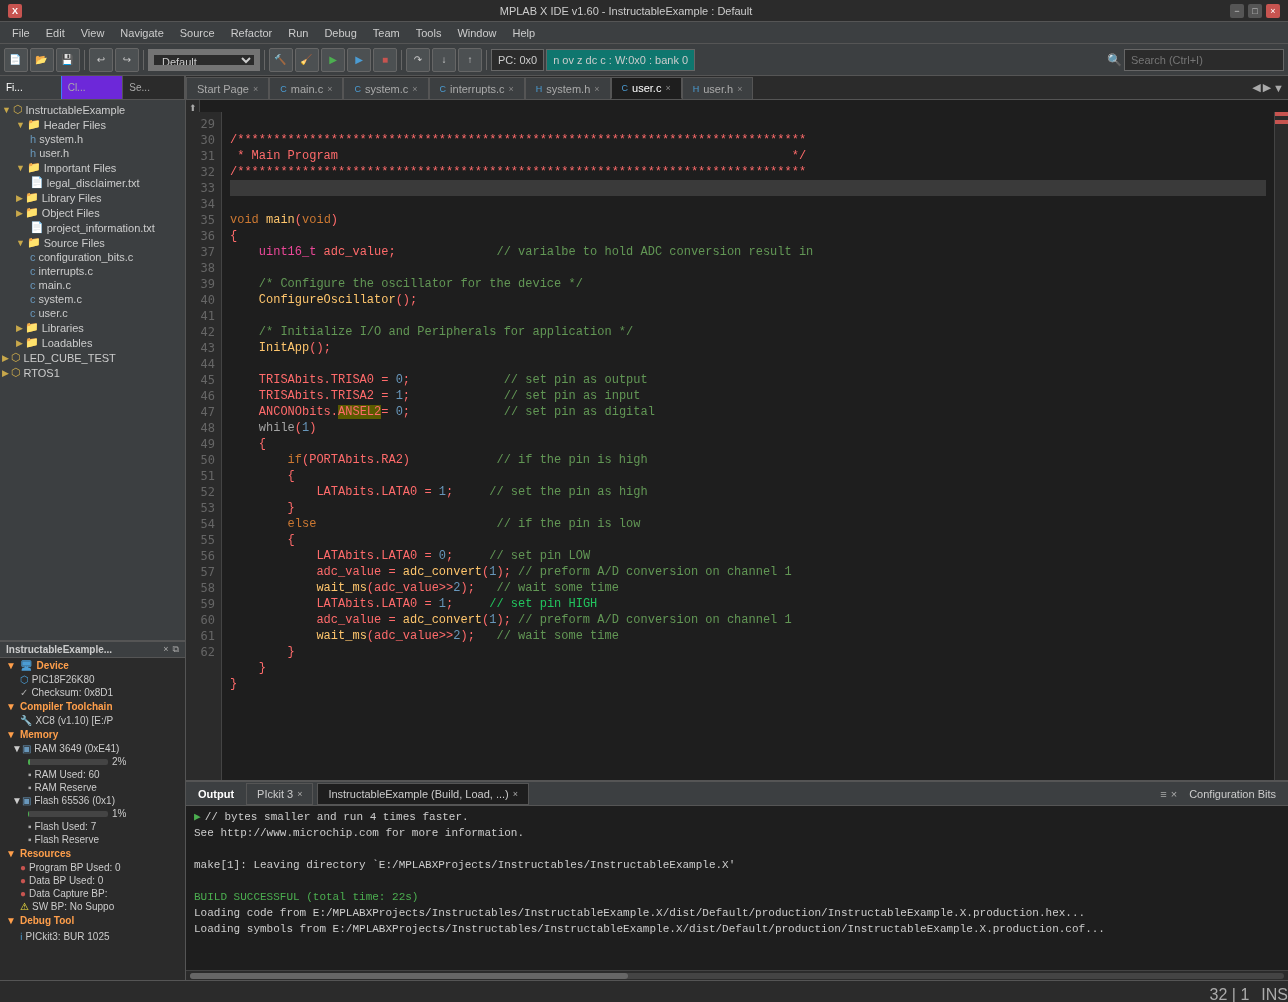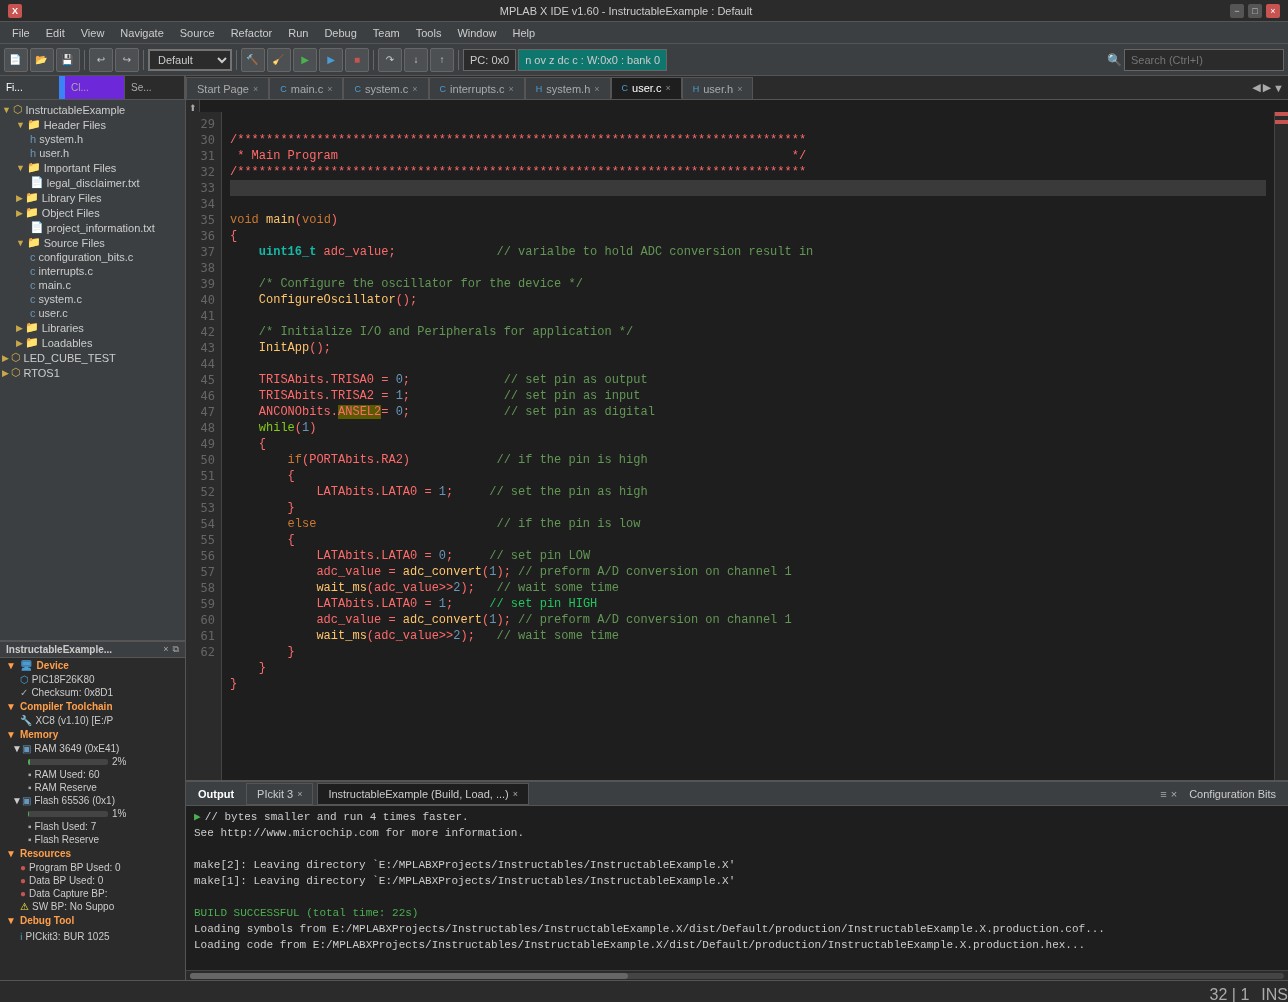--- a/index.html
+++ b/index.html
@@ -15,21 +15,21 @@
     .win-close { background: #c75450; color: #fff; }
     
     
     #menubar { background: #3c3f41; height: 22px; display: flex; align-items: center; padding: 0 4px; border-bottom: 1px solid #555; }
     #menubar span { color: #ccc; padding: 2px 8px; font-size: 11px; cursor: pointer; }
     
     
     #toolbar { background: #3c3f41; height: 32px; display: flex; align-items: center; padding: 0 4px; border-bottom: 1px solid #555; gap: 2px; }
     .tb-btn { width: 24px; height: 24px; background: #4c5052; border: 1px solid #666; border-radius: 2px; display: flex; align-items: center; justify-content: center; cursor: pointer; color: #ccc; font-size: 10px; }
     .tb-sep { width: 1px; height: 20px; background: #666; margin: 0 2px; }
-    .tb-combo { background: #2b2b2b; border: 2px solid #737373; color: #ccc; height: 22px; padding: 0 4px; font-size: 11px; width: 84px; }
+    .tb-combo { background: #2b2b2b; border: 6px solid #737373; color: #ccc; height: 22px; padding: 0 4px; font-size: 11px; width: 112px; }
     .tb-status { background: #2b2b2b; border: 1px solid #666; color: #ccc; height: 22px; padding: 0 6px; font-size: 11px; display: flex; align-items: center; }
     .tb-status-green { background: #0f766e; }
     .tb-search { background: #2b2b2b; border: 1px solid #666; color: #aaa; height: 22px; padding: 0 6px; font-size: 11px; width: 160px; }
     .editor-tab { background: #3c3f41; border: 1px solid #555; border-bottom: none; padding: 3px 10px; font-size: 11px; color: #aaa; cursor: pointer; display: flex; align-items: center; gap: 4px; height: 22px; }
     .editor-tab.active { background: #1e1e1e; color: #fff; border-bottom: 1px solid #1e1e1e; }
     
     
     #main { display: flex; height: calc(1002px - 22px - 22px - 32px - 24px - 22px - 22px); }
     .sidebar-tab { flex: 1; padding: 3px 4px; font-size: 10px; color: #aaa; cursor: pointer; text-align: center; border-right: 1px solid #555; background: #2b2b2b; }
     .sidebar-tab.active { background: #3c3f41; color: #fff; }
@@ -138,21 +138,21 @@
   <div style="flex:1;"></div>
   <div style="display:flex;align-items:center;gap:2px;">
     <span style="color:#aaa;font-size:12px;">🔍</span>
     <input class="tb-search" type="text" placeholder="Search (Ctrl+I)" style="">
   </div>
 </div>
 
 <div style="display:flex;height:24px;background:#2b2b2b;border-bottom:1px solid #555;">
 
   <div style="display:flex;width:186px;border-right:1px solid #555;">
-    <div class="sidebar-tab active" style="font-size:10px;padding:2px 6px;background:#3c3f41;color:#fff;border-right:6px solid #3b82f6;display:flex;align-items:center;">Fi...</div>
+    <div class="sidebar-tab active" style="font-size:10px;padding:2px 6px;background:#3c3f41;color:#fff;border-right:1px solid #3b82f6;display:flex;align-items:center;">Fi...</div>
     <div class="sidebar-tab" style="font-size:10px;padding:2px 6px;background:#6d28d9;color:#aaa;border-right:1px solid #555;display:flex;align-items:center;">Cl...</div>
     <div class="sidebar-tab" style="font-size:10px;padding:2px 6px;background:#2b2b2b;color:#aaa;display:flex;align-items:center;">Se...</div>
   </div>
 
   <div style="display:flex;align-items:flex-end;overflow:hidden;flex:1;">
     <div class="editor-tab">
       <span>Start Page</span>
       <span style="font-size:9px;color:#888;">×</span>
     </div>
     <div class="editor-tab">
@@ -485,32 +485,32 @@
           </div>
         </div>
 
         <div id="code-content" style="flex:1;overflow:auto;padding:4px 8px;font-family:'Courier New',monospace;font-size:12px;line-height:16px;background:#1e1e1e;white-space:pre;color:#ff6b6b;">
 <span style="color:#ff6b6b;">/*******************************************************************************</span>
 <span style="color:#ff6b6b;"> * Main Program                                                               */</span>
 <span style="color:#ff6b6b;">/*******************************************************************************</span>
 <span style="background:#3a3a3a;display:block;">&nbsp;</span>
 <span style="color:#cc7832;">void</span> <span style="color:#ffc66d;">main</span>(<span style="color:#cc7832;">void</span>)
 {
-    <span style="color:#14b8a6;font-weight:bold;">uint16_t</span> adc_value;              <span style="color:#629755;">// varialbe to hold ADC conversion result in</span>
+    <span style="color:#ec4899;">uint16_t</span> adc_value;              <span style="color:#629755;">// varialbe to hold ADC conversion result in</span>
 
     <span style="color:#629755;">/* Configure the oscillator for the device */</span>
     <span style="color:#ffc66d;">ConfigureOscillator</span>();
 
     <span style="color:#629755;">/* Initialize I/O and Peripherals for application */</span>
     <span style="color:#ffc66d;">InitApp</span>();
 
     TRISAbits.TRISA0 = <span style="color:#6897bb;">0</span>;             <span style="color:#629755;">// set pin as output</span>
     TRISAbits.TRISA2 = <span style="color:#6897bb;">1</span>;             <span style="color:#629755;">// set pin as input</span>
     ANCONObits.<span style="background:#5a5a00;">ANSEL2</span>= <span style="color:#6897bb;">0</span>;             <span style="color:#629755;">// set pin as digital</span>
-    <span style="color:#84cc16;">while</span>(<span style="color:#6897bb;">1</span>)
+    <span style="color:#a3a3a3;">while</span>(<span style="color:#6897bb;">1</span>)
     {
         <span style="color:#cc7832;">if</span>(PORTAbits.RA2)            <span style="color:#629755;">// if the pin is high</span>
         {
             LATAbits.LATA0 = <span style="color:#6897bb;">1</span>;     <span style="color:#629755;">// set the pin as high</span>
         }
         <span style="color:#cc7832;">else</span>                         <span style="color:#629755;">// if the pin is low</span>
         {
             LATAbits.LATA0 = <span style="color:#6897bb;">0</span>;     <span style="color:#629755;">// set pin LOW</span>
             adc_value = <span style="color:#ffc66d;">adc_convert</span>(<span style="color:#6897bb;">1</span>); <span style="color:#629755;">// preform A/D conversion on channel 1</span>
             <span style="color:#ffc66d;">wait_ms</span>(adc_value&gt;&gt;<span style="color:#6897bb;">2</span>);   <span style="color:#629755;">// wait some time</span>
@@ -550,26 +550,25 @@
         </div>
       </div>
 
       <div id="output-content">
         <div style="display:flex;align-items:center;gap:4px;margin-bottom:2px;">
           <span style="color:#4CAF50;">▶</span>
           <span style="color:#ccc;">// bytes smaller and run 4 times faster.</span>
         </div>
         <div class="output-row">See http://www.microchip.com for more information.</div>
         <div class="output-row">&nbsp;</div>
-        <div class="output-row">make[2]: Leaving directory `E:/MPLABXProjects/Instructables/InstructableExample.X'</div>
         <div class="output-row">make[1]: Leaving directory `E:/MPLABXProjects/Instructables/InstructableExample.X'</div>
         <div class="output-row">&nbsp;</div>
         <div class="output-row green">BUILD SUCCESSFUL (total time: 22s)</div>
+        <div class="output-row">Loading code from E:/MPLABXProjects/Instructables/InstructableExample.X/dist/Default/production/InstructableExample.X.production.hex...</div>
         <div class="output-row">Loading symbols from E:/MPLABXProjects/Instructables/InstructableExample.X/dist/Default/production/InstructableExample.X.production.cof...</div>
-        <div class="output-row">Loading code from E:/MPLABXProjects/Instructables/InstructableExample.X/dist/Default/production/InstructableExample.X.production.hex...</div>
       </div>
 
       <div style="height:10px;background:#2b2b2b;border-top:1px solid #444;display:flex;align-items:center;padding:0 4px;">
         <div style="flex:1;height:6px;background:#444;border-radius:3px;position:relative;">
           <div style="width:40%;height:6px;background:#666;border-radius:3px;position:absolute;left:0;"></div>
         </div>
       </div>
     </div>
   </div>
 </div>

